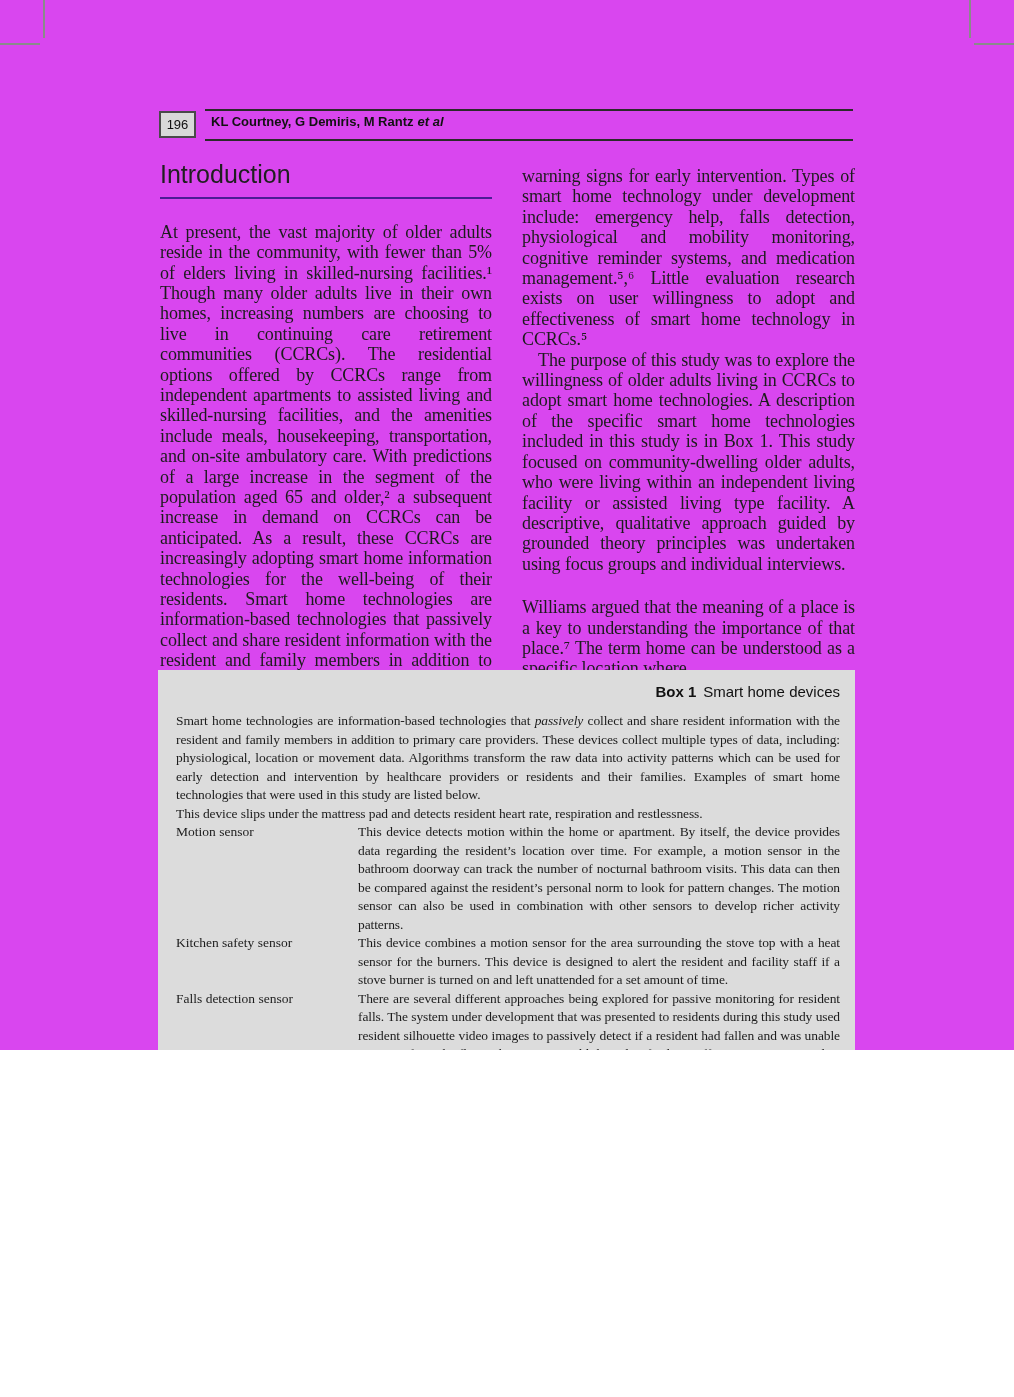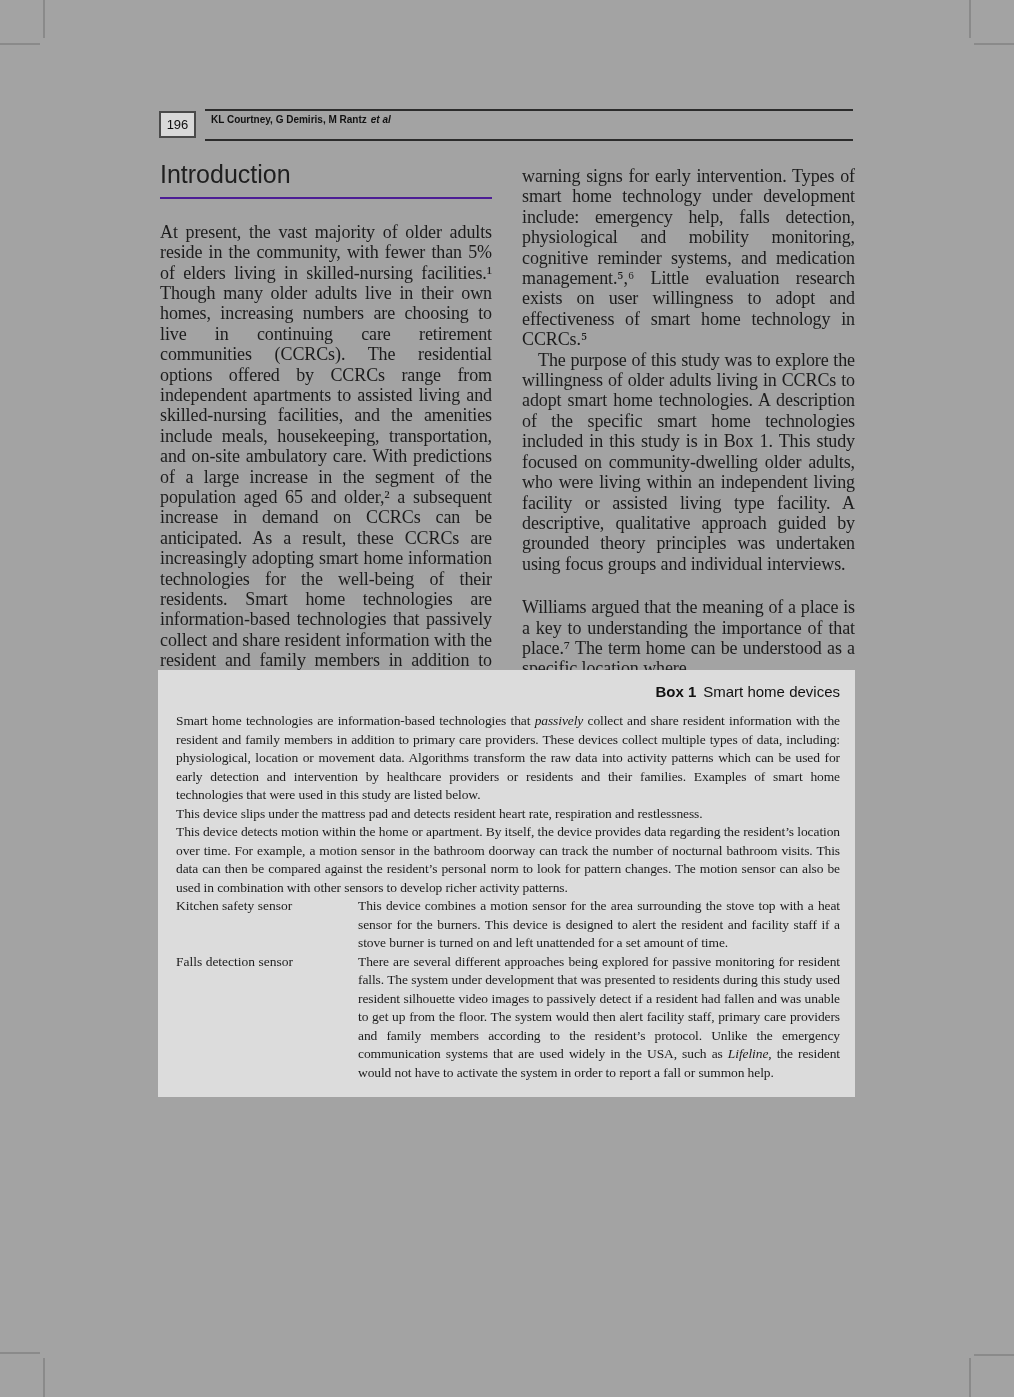--- a/index.html
+++ b/index.html
@@ -1,17 +1,17 @@
 <!DOCTYPE html>
 <html><head>
 <meta charset="utf-8">
 <style>
   html,body { margin:0; padding:0; background:#ffffff; }
   .page {
-    position:relative; width:1014px; height:1397px; background:#a3a3a3;
+    position:relative; width:1014px; height:1050px; background:#d946ef;
     font-family:"Liberation Serif", serif; color:#1c1c1c; overflow:hidden;
   }
   
   .crop { position:absolute; background:#8a8a8a; }
   .crop.tl-v { left:43px; top:0; width:2px; height:38px; }
   .crop.tl-h { left:0; top:43px; width:40px; height:2px; }
   .crop.tr-v { left:969px; top:0; width:2px; height:38px; }
   .crop.tr-h { left:974px; top:43px; width:40px; height:2px; }
   .crop.bl-h { left:0; top:1352px; width:40px; height:2px; }
   .crop.bl-v { left:43px; top:1358px; width:2px; height:39px; }
@@ -22,21 +22,21 @@
   .hdr-rule.top { top:109px; }
   .hdr-rule.bottom { top:139px; }
   .pagenum-box {
     position:absolute; left:159px; top:111px; width:37px; height:27px;
     background:#d9d9d9; border:2px solid #4a4a4a; box-sizing:border-box;
     display:flex; align-items:center; justify-content:center;
     font-family:"Liberation Sans", sans-serif; font-size:13px; color:#111;
   }
   .runtitle {
     position:absolute; left:211px; top:114px;
-    font-family:"Liberation Sans", sans-serif; font-weight:bold; font-size:10px; color:#111;
+    font-family:"Liberation Sans", sans-serif; font-weight:bold; font-size:13px; color:#111;
   }
   .runtitle i { font-style:italic; margin-left:4px; }
   
   .col { position:absolute; }
   .col-left  { left:160px; top:160px; width:332px; }
   .col-right { left:522px; top:166px; width:333px; }
   h1.section {
     font-family:"Liberation Sans", sans-serif; font-weight:normal; font-size:25px;
     color:#1f1f1f; margin:0; line-height:1.15; padding-bottom:8px;
     border-bottom:2px solid #4c1d95;
@@ -112,20 +112,21 @@
 
     <div class="brow">
       <div class="def"><span>Smart home technologies are information-based technologies that </span><i>passively</i><span> collect and share resident information with the resident and family members in addition to primary care providers. These devices collect multiple types of data, including: physiological, location or movement data. Algorithms transform the raw data into activity patterns which can be used for early detection and intervention by healthcare providers or residents and their families. Examples of smart home technologies that were used in this study are listed below.</span></div>
     </div>
 
     <div class="brow">
       <div class="def"><span>This device slips under the mattress pad and detects resident heart rate, respiration and restlessness.</span><i></i><span></span></div>
     </div>
 
     <div class="brow">
+      <div class="term">Motion sensor</div>
       <div class="def"><span>This device detects motion within the home or apartment. By itself, the device provides data regarding the resident’s location over time. For example, a motion sensor in the bathroom doorway can track the number of nocturnal bathroom visits. This data can then be compared against the resident’s personal norm to look for pattern changes. The motion sensor can also be used in combination with other sensors to develop richer activity patterns.</span><i></i><span></span></div>
     </div>
 
     <div class="brow">
       <div class="term">Kitchen safety sensor</div>
       <div class="def"><span>This device combines a motion sensor for the area surrounding the stove top with a heat sensor for the burners. This device is designed to alert the resident and facility staff if a stove burner is turned on and left unattended for a set amount of time.</span><i></i><span></span></div>
     </div>
 
     <div class="brow">
       <div class="term">Falls detection sensor</div>

